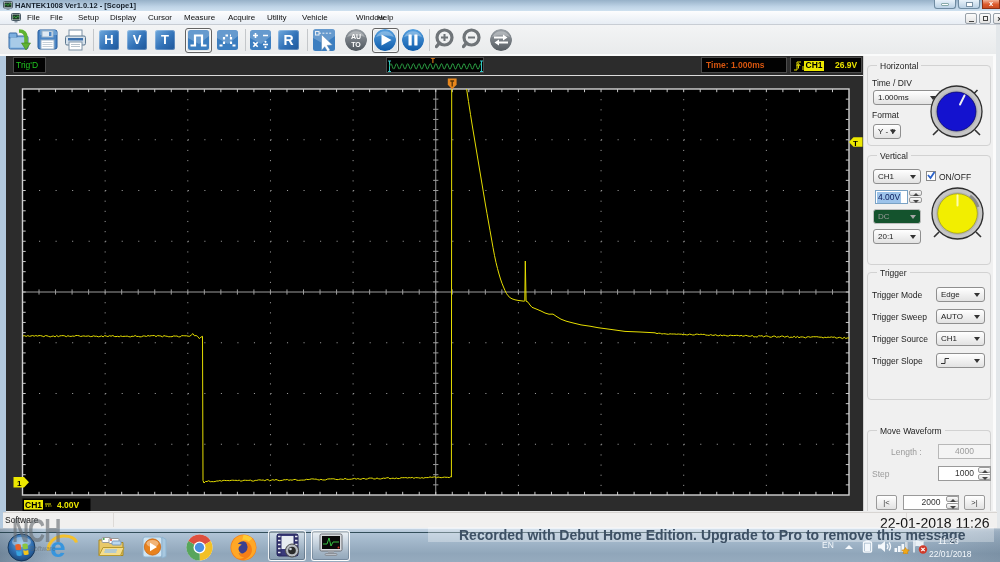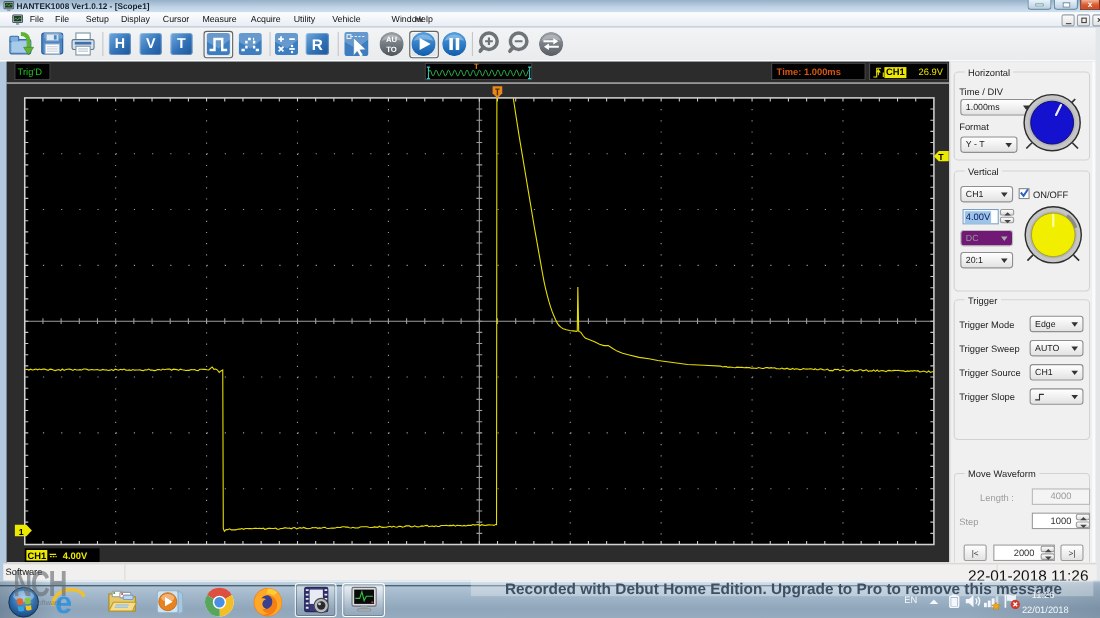--- a/index.html
+++ b/index.html
@@ -3,21 +3,21 @@
 *{margin:0;padding:0;box-sizing:border-box}
 html,body{width:1000px;height:562px;overflow:hidden}
 body{font-family:"Liberation Sans",sans-serif;position:relative;background:#b3c9de}
 .a{position:absolute}
 .tx{position:absolute;white-space:nowrap}
 .combo{position:absolute;border:1px solid #8f8f8f;border-radius:3px;
  background:linear-gradient(#ffffff,#f2f2f2 45%,#e2e2e2);font-size:8px;color:#1a1a1a;
  line-height:13px;padding-left:4px}
 .combo .ar{position:absolute;right:4px;top:5px;width:0;height:0;
  border-left:3.5px solid transparent;border-right:3.5px solid transparent;border-top:4.5px solid #333}
-.combo.dis{color:#9b9b9b;border-color:#bdbdbd;background:#701a75}
+.combo.dis{color:#9b9b9b;border-color:#bdbdbd;background:#14532d}
 .combo.dis .ar{border-top-color:#a8a8a8}
 .grp{position:absolute;border:1px solid #d2d2d2;border-radius:4px}
 .grp>span{position:absolute;top:-5px;left:9px;background:#f0f0f0;padding:0 3px;font-size:8.5px;color:#222}
 .lbl{position:absolute;font-size:8.5px;color:#222;white-space:nowrap}
 .lbl.g{color:#9b9b9b}
 .mi{position:absolute;top:0;height:14px;line-height:14px;font-size:8px;color:#101010}
 .tbtn{position:absolute;top:30px;width:20px;height:20px;border-radius:2.5px;
  background:linear-gradient(135deg,#71aade,#3272b8 55%,#1e5699);color:#fff;font-weight:bold;
  font-size:13px;text-align:center;line-height:20px;box-shadow:inset 0 0 0 1px rgba(255,255,255,.25)}
 .sep{position:absolute;top:29px;width:1px;height:22px;background:#c4c7ca}
@@ -195,21 +195,21 @@
 <path d="M481.5,61 v10.5 M480,61 h3 M480,71.5 h3" stroke="#35c8c8" stroke-width="1" fill="none"></path>
 <polyline points="389.5,66.4 390.2,64.5 390.9,63.7 391.6,64.4 392.3,66.4 393.0,68.3 393.7,69.1 394.4,68.4 395.1,66.5 395.8,64.5 396.5,63.7 397.2,64.4 397.9,66.3 398.6,68.3 399.3,69.1 400.0,68.4 400.7,66.5 401.4,64.6 402.1,63.7 402.8,64.4 403.5,66.2 404.2,68.2 404.9,69.1 405.6,68.5 406.3,66.6 407.0,64.6 407.7,63.7 408.4,64.3 409.1,66.2 409.8,68.2 410.5,69.1 411.2,68.5 411.9,66.6 412.6,64.6 413.3,63.7 414.0,64.3 414.7,66.1 415.4,68.1 416.1,69.1 416.8,68.5 417.5,66.7 418.2,64.7 418.9,63.7 419.6,64.2 420.3,66.1 421.0,68.1 421.7,69.1 422.4,68.6 423.1,66.8 423.8,64.7 424.5,63.7 425.2,64.2 425.9,66.0 426.6,68.0 427.3,69.1 428.0,68.6 428.7,66.8 429.4,64.8 430.1,63.7 430.8,64.2 431.5,65.9 432.2,68.0 432.9,69.1 433.6,68.7 434.3,66.9 435.0,64.8 435.7,63.7 436.4,64.1 437.1,65.9 437.8,67.9 438.5,69.1 439.2,68.7 439.9,66.9 440.6,64.9 441.3,63.7 442.0,64.1 442.7,65.8 443.4,67.9 444.1,69.1 444.8,68.7 445.5,67.0 446.2,64.9 446.9,63.7 447.6,64.1 448.3,65.8 449.0,67.8 449.7,69.1 450.4,68.8 451.1,67.1 451.8,65.0 452.5,63.7 453.2,64.0 453.9,65.7 454.6,67.8 455.3,69.1 456.0,68.8 456.7,67.1 457.4,65.0 458.1,63.8 458.8,64.0 459.5,65.6 460.2,67.7 460.9,69.0 461.6,68.8 462.3,67.2 463.0,65.1 463.7,63.8 464.4,64.0 465.1,65.6 465.8,67.7 466.5,69.0 467.2,68.8 467.9,67.2 468.6,65.2 469.3,63.8 470.0,63.9 470.7,65.5 471.4,67.6 472.1,69.0 472.8,68.9 473.5,67.3 474.2,65.2 474.9,63.8 475.6,63.9 476.3,65.5 477.0,67.6 477.7,69.0 478.4,68.9 479.1,67.4 479.8,65.3 480.5,63.8 481.2,63.9" fill="none" stroke="#2fae4a" stroke-width="0.9"></polyline>
 </svg>
 <div class="a" style="left:701px;top:57px;width:86px;height:16px;background:#020202;border:1px solid #4c4c4c;color:#d8560f;font-size:8.5px;font-weight:bold;line-height:14px;padding-left:4px">Time: 1.000ms</div>
 <div class="a" style="left:790px;top:57px;width:72px;height:16px;background:#020202;border:1px solid #4c4c4c">
 <svg class="a" style="left:2px;top:1px" width="12" height="13">
       <path d="M1,11 h3 v-8 h4 M10,11 v-4" stroke="#e8e000" stroke-width="1" fill="none"></path>
       <path d="M5.5,9.5 v-4 M3.8,7 l1.7,-2.5 1.7,2.5" stroke="#e8e000" stroke-width="1" fill="none"></path>
     </svg>
 <span class="tx" style="left:13px;top:3px;background:#ede800;color:#000;font-size:8.5px;font-weight:bold;padding:0 1.5px;line-height:9.5px">CH1</span>
-<span class="tx" style="left:44px;top:2px;color:#e8e000;font-size:8.5px;font-weight:normal">26.9V</span>
+<span class="tx" style="left:44px;top:2px;color:#e8e000;font-size:8.5px;font-weight:bold">26.9V</span>
 </div>
 <div class="a" style="left:6px;top:74.5px;width:857px;height:1.5px;background:#dcdcdc"></div>
 <svg class="a" style="left:3px;top:77px" width="860" height="435" viewBox="3 77 860 435">
 
 <rect x="22.5" y="89.0" width="826.5" height="406.0" fill="#000"></rect>
 <line x1="39.03" y1="139.75" x2="849.00" y2="139.75" stroke="#999" stroke-width="1" stroke-dasharray="1.1 15.43"></line>
 <line x1="39.03" y1="190.50" x2="849.00" y2="190.50" stroke="#999" stroke-width="1" stroke-dasharray="1.1 15.43"></line>
 <line x1="39.03" y1="241.25" x2="849.00" y2="241.25" stroke="#999" stroke-width="1" stroke-dasharray="1.1 15.43"></line>
 <line x1="39.03" y1="342.75" x2="849.00" y2="342.75" stroke="#999" stroke-width="1" stroke-dasharray="1.1 15.43"></line>
 <line x1="39.03" y1="393.50" x2="849.00" y2="393.50" stroke="#999" stroke-width="1" stroke-dasharray="1.1 15.43"></line>
@@ -243,21 +243,21 @@
 </svg>
 <div class="a" style="left:863px;top:56px;width:134px;height:456px;background:#f0f0f0;border-left:1px solid #d0d0d0"></div>
 <div class="a" style="left:993px;top:56px;width:3px;height:456px;background:#fbfbfb"></div>
 <div class="a" style="left:996px;top:25px;width:4px;height:503px;background:#e3e7ea"></div>
 <div class="grp" style="left:867px;top:65px;width:124px;height:81px">
     <span>Horizontal</span>
   </div>
 <div class="lbl" style="left:872px;top:78px">Time / DIV</div>
 <div class="combo" style="left:873px;top:90px;width:68px;height:15px">1.000ms<i class="ar"></i></div>
 <div class="lbl" style="left:872px;top:110px">Format</div>
-<div class="combo" style="left:873px;top:124px;width:52px;height:15px">Y - T<i class="ar"></i></div>
+<div class="combo" style="left:873px;top:124px;width:28px;height:15px">Y - T<i class="ar"></i></div>
 <svg class="a" style="left:929px;top:84px" width="55" height="55">
 <path d="M9,46 l-5,5 M46,46 l5,5 M45,9.5 l3.5,-3.5" stroke="#333" stroke-width="1.6"></path>
 <circle cx="27.5" cy="27.5" r="25.5" fill="#c6c6c6" stroke="#2e2e2e" stroke-width="1.3"></circle>
 <circle cx="27.5" cy="27.5" r="21.5" fill="#b8b8b8"></circle>
 <circle cx="27.5" cy="27.5" r="19.5" fill="#1412cf" stroke="#06066a" stroke-width="0.8"></circle>
 <path d="M31,20.5 l4.5,-9" stroke="#efefef" stroke-width="2" stroke-linecap="round"></path>
 </svg>
 <div class="grp" style="left:867px;top:155px;width:124px;height:110px">
     <span>Vertical</span>
   </div>

